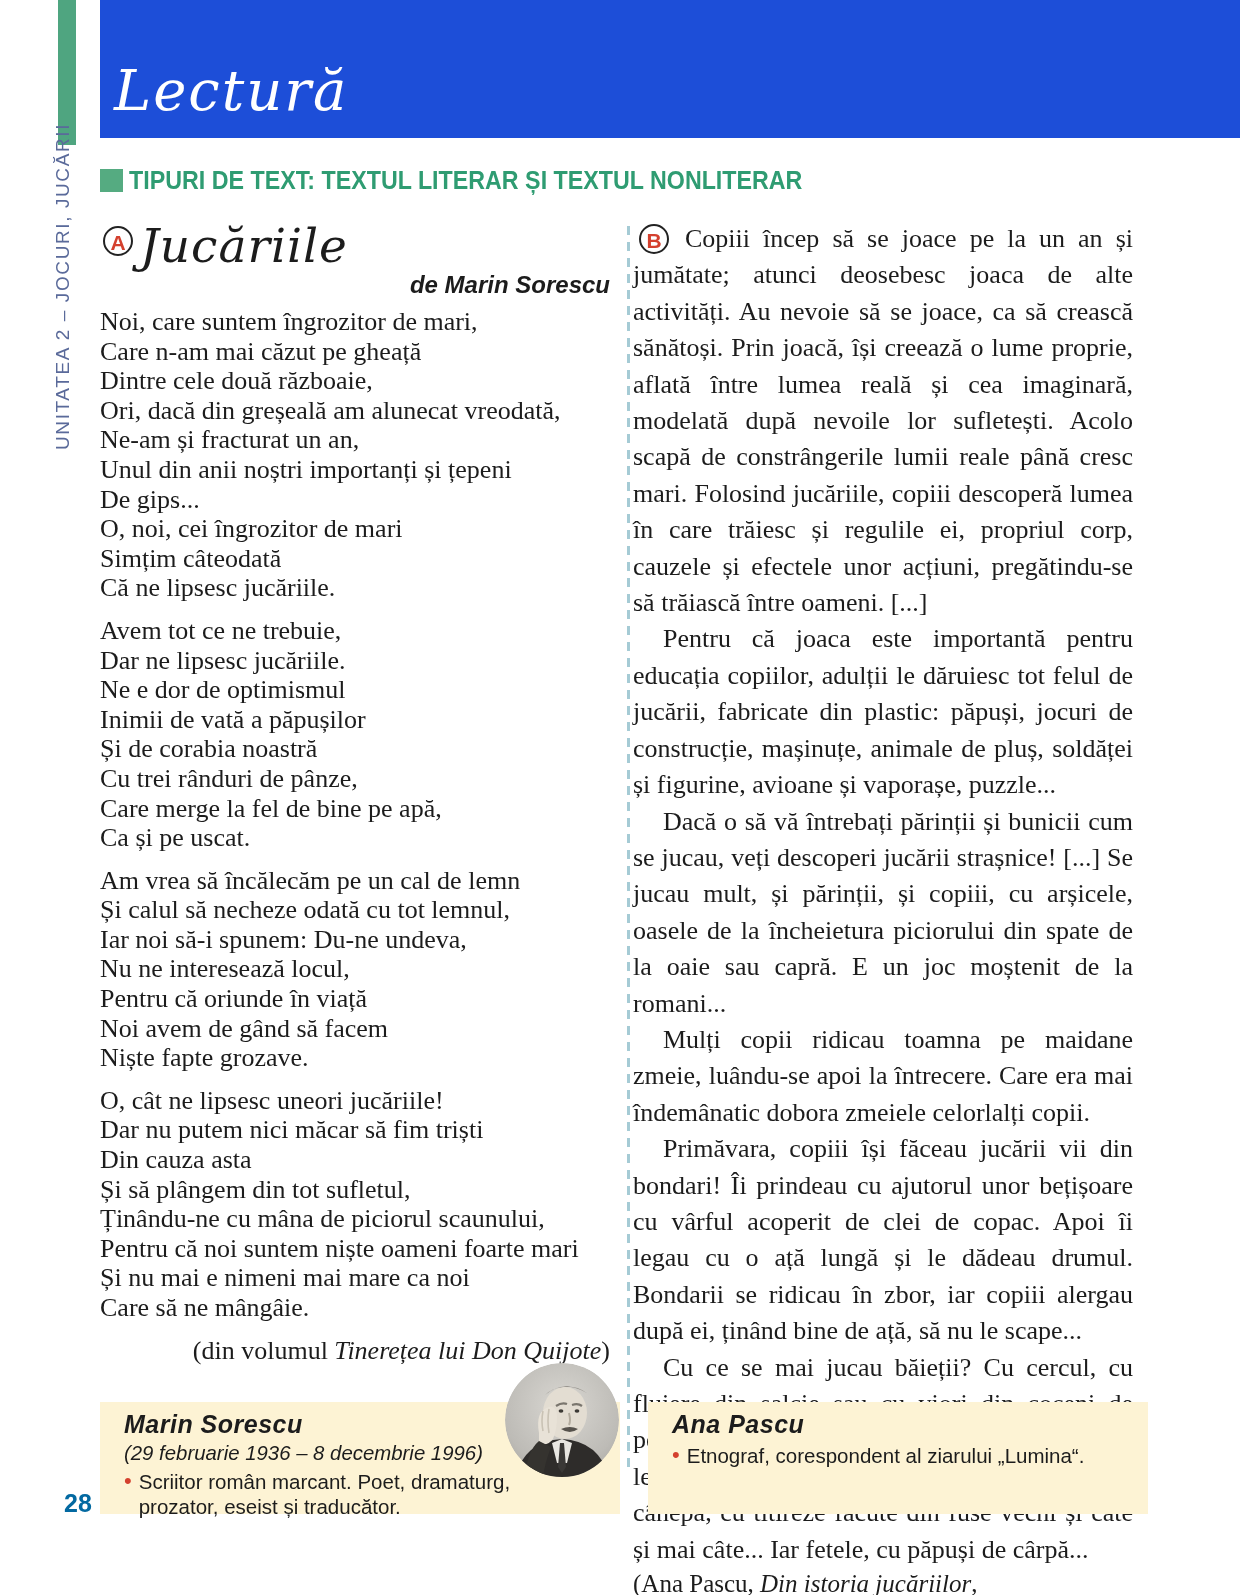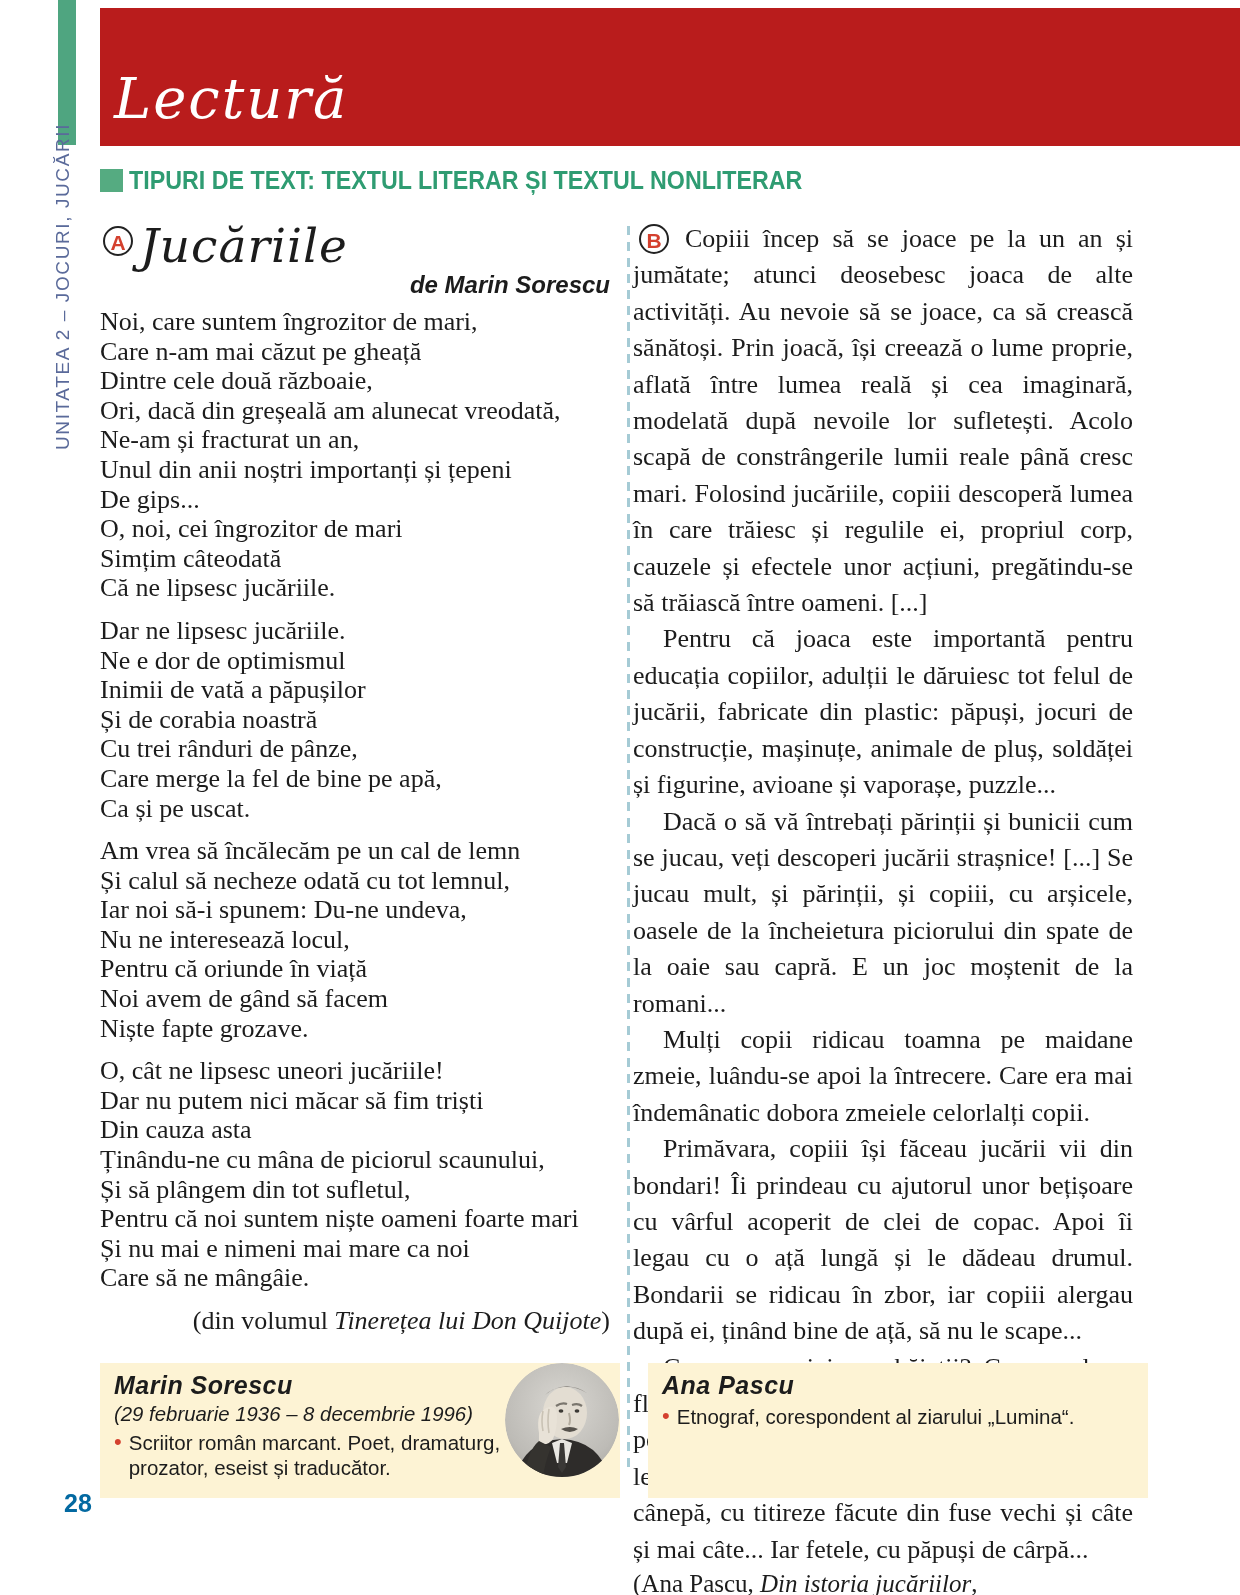--- a/index.html
+++ b/index.html
@@ -1,21 +1,21 @@
 <!DOCTYPE html>
 <html><head>
 <meta charset="utf-8">
 <style>
   html,body{margin:0;padding:0;}
   body{
     width:1240px;height:1595px;position:relative;background:#ffffff;
     font-family:"Liberation Serif",serif;color:#1c1c1c;overflow:hidden;
   }
   
-  .band{position:absolute;left:100px;top:8px;width:1140px;height:138px;background:#b91c1c;}
+  .band{position:absolute;left:100px;top:0;width:1140px;height:138px;background:#1d4ed8;}
   .band-title{
     position:absolute;left:14px;top:58px;color:#ffffff;
     font-family:"DejaVu Serif",serif;font-style:italic;font-size:56px;letter-spacing:2px;
   }
   .side-bar{position:absolute;left:58px;top:0;width:18px;height:145px;background:#4fa580;}
   .side-text{
     position:absolute;left:52px;top:450px;transform:rotate(-90deg);transform-origin:0 0;
     white-space:nowrap;font-family:"Liberation Sans",sans-serif;font-size:19px;
     letter-spacing:1.6px;color:#5a6a9a;
   }
@@ -54,22 +54,22 @@
   
   .colB{position:absolute;left:633px;top:221px;width:500px;}
   .badgeB{position:absolute;left:6px;top:3px;}
   .bpara{
     margin:0;text-align:justify;font-size:26px;line-height:36.4px;text-indent:30px;
   }
   .bpara.first{text-indent:52px;}
   .b-source{font-size:25px;margin-top:2px;}
   
   .bio{
-    position:absolute;top:1363px;height:135px;background:#fdf3d4;box-sizing:border-box;
-    font-family:"Liberation Sans",sans-serif;padding:8px 14px 0 14px;
+    position:absolute;top:1402px;height:112px;background:#fdf3d4;box-sizing:border-box;
+    font-family:"Liberation Sans",sans-serif;padding:8px 14px 0 24px;
   }
   .bioA{left:100px;width:520px;}
   .bioB{left:648px;width:500px;}
   .bio-name{font-weight:bold;font-style:italic;font-size:25px;letter-spacing:0.5px;}
   .bio-dates{font-style:italic;font-size:21px;margin-top:2px;transform:scaleX(0.97);transform-origin:0 0;}
   .bio-line{display:flex;gap:7px;margin-top:4px;font-size:20.5px;line-height:25px;}
   .bioA .bio-line{width:400px;}
   .bio-bullet{color:#d4402e;font-size:22px;line-height:24px;}
   .photo{position:absolute;left:505px;top:1363px;width:114px;height:114px;border-radius:50%;overflow:hidden;}
   
@@ -103,20 +103,21 @@
         <div class="poem-line">Dintre cele două războaie,</div>
         <div class="poem-line">Ori, dacă din greșeală am alunecat vreodată,</div>
         <div class="poem-line">Ne-am și fracturat un an,</div>
         <div class="poem-line">Unul din anii noștri importanți și țepeni</div>
         <div class="poem-line">De gips...</div>
         <div class="poem-line">O, noi, cei îngrozitor de mari</div>
         <div class="poem-line">Simțim câteodată</div>
         <div class="poem-line">Că ne lipsesc jucăriile.</div>
       </div>
       <div class="stanza">
+        <div class="poem-line">Avem tot ce ne trebuie,</div>
         <div class="poem-line">Dar ne lipsesc jucăriile.</div>
         <div class="poem-line">Ne e dor de optimismul</div>
         <div class="poem-line">Inimii de vată a păpușilor</div>
         <div class="poem-line">Și de corabia noastră</div>
         <div class="poem-line">Cu trei rânduri de pânze,</div>
         <div class="poem-line">Care merge la fel de bine pe apă,</div>
         <div class="poem-line">Ca și pe uscat.</div>
       </div>
       <div class="stanza">
         <div class="poem-line">Am vrea să încălecăm pe un cal de lemn</div>
@@ -124,22 +125,22 @@
         <div class="poem-line">Iar noi să-i spunem: Du-ne undeva,</div>
         <div class="poem-line">Nu ne interesează locul,</div>
         <div class="poem-line">Pentru că oriunde în viață</div>
         <div class="poem-line">Noi avem de gând să facem</div>
         <div class="poem-line">Niște fapte grozave.</div>
       </div>
       <div class="stanza">
         <div class="poem-line">O, cât ne lipsesc uneori jucăriile!</div>
         <div class="poem-line">Dar nu putem nici măcar să fim triști</div>
         <div class="poem-line">Din cauza asta</div>
+        <div class="poem-line">Și să plângem din tot sufletul,</div>
         <div class="poem-line">Ținându-ne cu mâna de piciorul scaunului,</div>
-        <div class="poem-line">Și să plângem din tot sufletul,</div>
         <div class="poem-line">Pentru că noi suntem niște oameni foarte mari</div>
         <div class="poem-line">Și nu mai e nimeni mai mare ca noi</div>
         <div class="poem-line">Care să ne mângâie.</div>
       </div>
     </div>
   <div class="a-source">
     <span>(din volumul </span><span class="it">Tinerețea lui Don Quijote</span><span>)</span>
   </div>
 </div>
 

